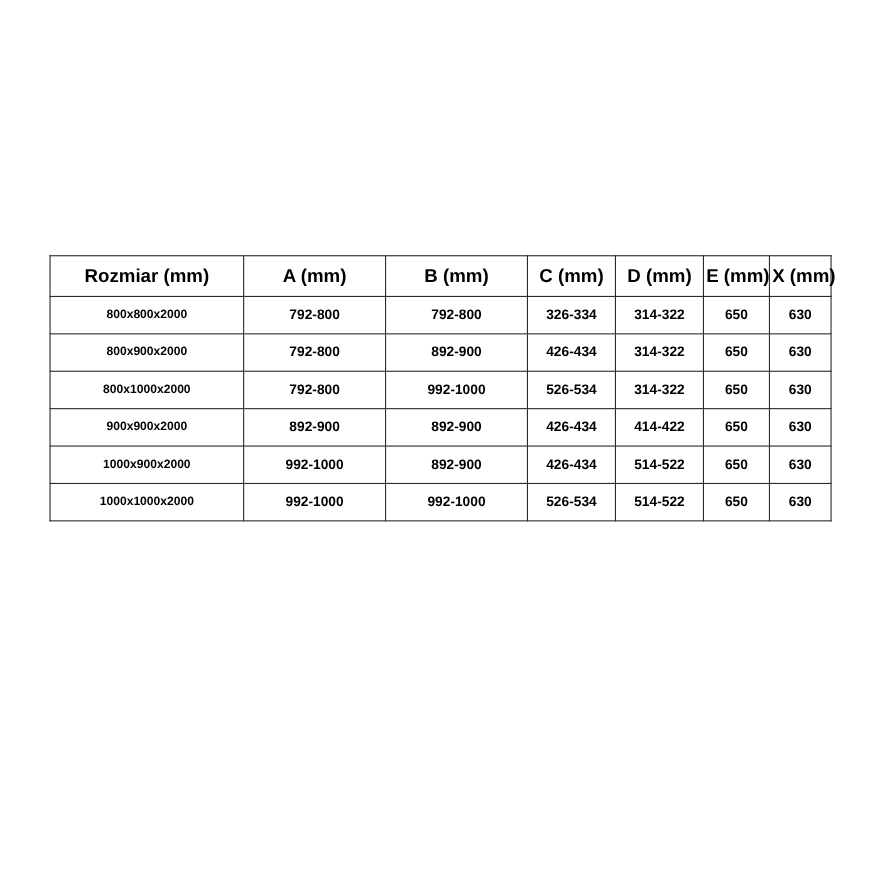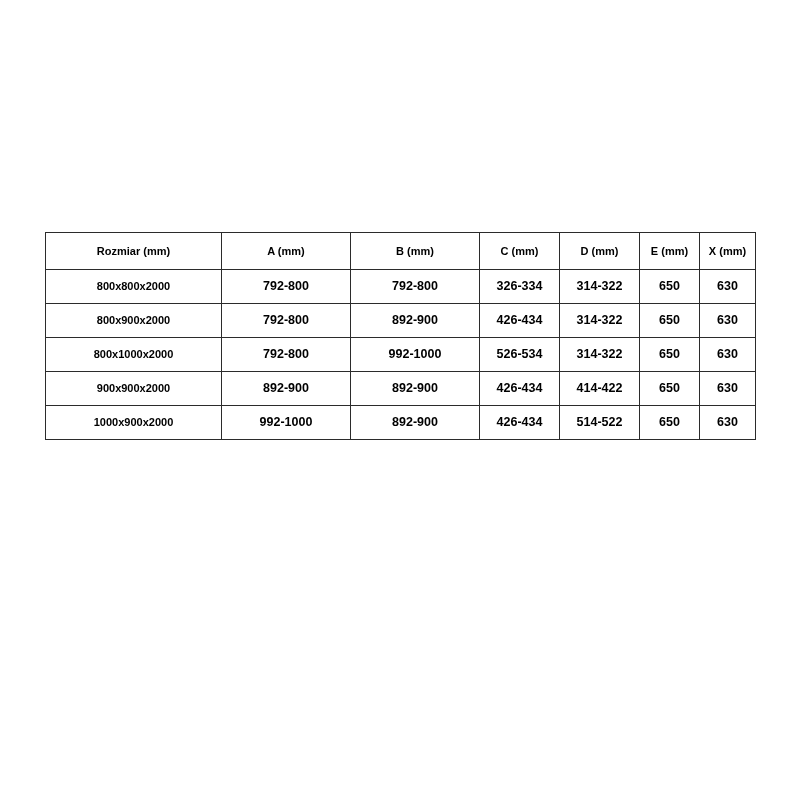--- a/index.html
+++ b/index.html
@@ -42,21 +42,21 @@
     color: #000000;
     font-size: 12.5px;
     font-weight: bold;
     height: 33px;
     padding: 0 2px;
     line-height: 1.1;
     white-space: nowrap;
   }
   table.spec thead th {
     height: 36px;
-    font-size: 11px;
+    font-size: 17px;
   }
   table.spec td.size-cell {
     font-size: 11px;
   }
   
   col.c0 { width: 176px; }
   col.c1 { width: 129px; }
   col.c2 { width: 129px; }
   col.c3 { width: 80px; }
   col.c4 { width: 80px; }
@@ -128,16 +128,25 @@
         </tr>
         <tr>
           <td class="size-cell">1000x900x2000</td>
           <td>992-1000</td>
           <td>892-900</td>
           <td>426-434</td>
           <td>514-522</td>
           <td>650</td>
           <td>630</td>
         </tr>
+        <tr>
+          <td class="size-cell">1000x1000x2000</td>
+          <td>992-1000</td>
+          <td>992-1000</td>
+          <td>526-534</td>
+          <td>514-522</td>
+          <td>650</td>
+          <td>630</td>
+        </tr>
       </tbody>
     </table>
   </div>
 </div>
 
 </body></html>

